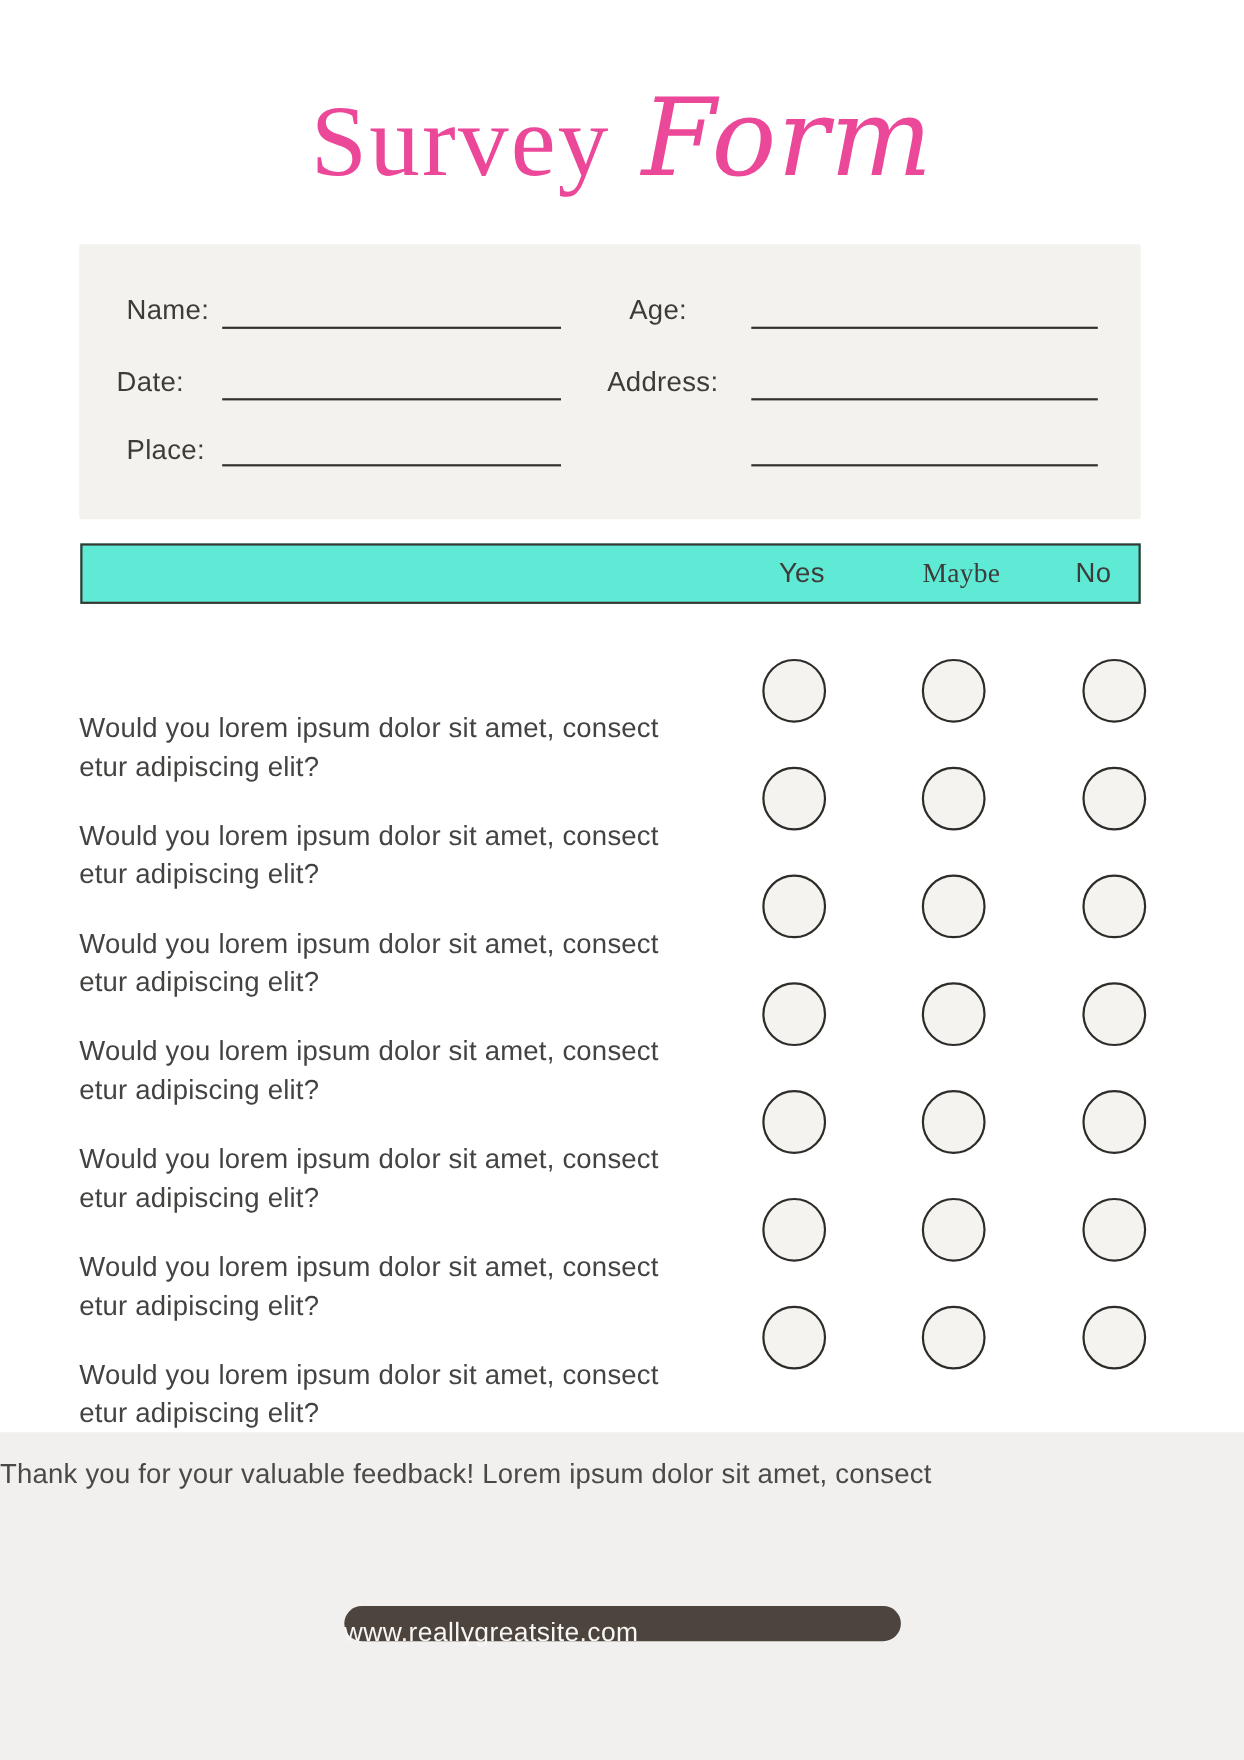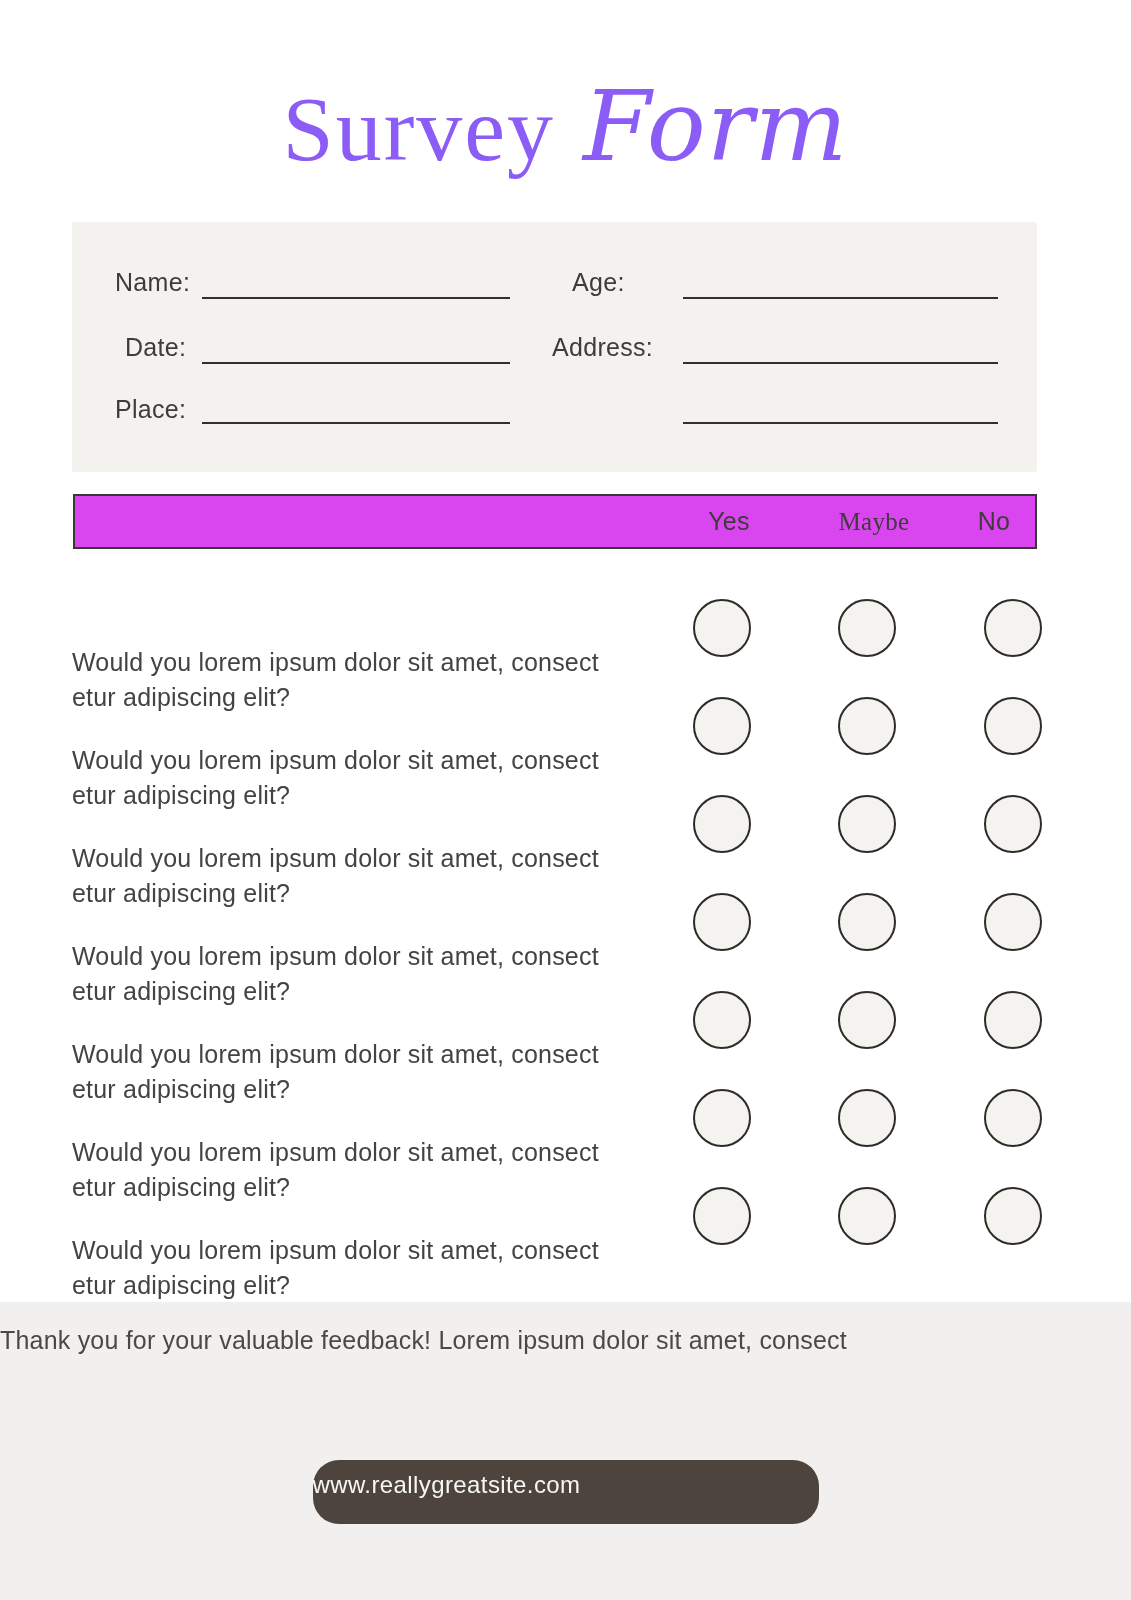--- a/index.html
+++ b/index.html
@@ -4,21 +4,21 @@
 <style>
   html,body{margin:0;padding:0;background:#ffffff;}
   .page{
     position:relative;width:1131px;height:1600px;background:#ffffff;
     font-family:"Liberation Sans",sans-serif;overflow:hidden;
   }
 
   
   .title{
     position:absolute;top:48px;left:0;width:100%;
-    text-align:center;color:#8b5cf6;white-space:nowrap;
+    text-align:center;color:#ec4899;white-space:nowrap;
   }
   .title .word-serif{
     font-family:"Liberation Serif",serif;
     font-size:92px;font-weight:400;letter-spacing:2px;
   }
   .title .word-script{
     font-family:"DejaVu Serif",serif;
     font-style:italic;font-size:98px;font-weight:400;
     margin-left:28px;letter-spacing:1px;
   }
@@ -29,36 +29,36 @@
     background:#f4f2ef;border-radius:2px;
   }
   .field-label{
     position:absolute;font-size:25px;color:#3e3c39;letter-spacing:.3px;
   }
   .field-line{
     position:absolute;height:2px;background:#32302d;
   }
   
   .lbl-name   {left:43px; top:46px;}
-  .lbl-date   {left:53px; top:111px;}
+  .lbl-date   {left:34px; top:111px;}
   .lbl-place  {left:43px; top:173px;}
   .line-l1{left:130px;top:75px; width:308px;}
   .line-l2{left:130px;top:140px;width:308px;}
   .line-l3{left:130px;top:200px;width:308px;}
   
   .lbl-age    {left:500px;top:46px;}
   .lbl-address{left:480px;top:111px;}
   .line-r1{left:611px;top:75px; width:315px;}
   .line-r2{left:611px;top:140px;width:315px;}
   .line-r3{left:611px;top:200px;width:315px;}
 
   
   .options-header{
     position:absolute;left:73px;top:494px;width:964px;height:55px;
-    background:#d946ef;border:2px solid #3a3835;box-sizing:border-box;
+    background:#5eead4;border:2px solid #3a3835;box-sizing:border-box;
   }
   .option-label{
     position:absolute;top:0;line-height:51px;font-size:25px;color:#3e3c3a;
     transform:translateX(-50%);letter-spacing:.3px;
   }
   .opt-yes  {left:654px;}
   .opt-maybe{left:799px;font-family:Liberation Serif, serif;}
   .opt-no   {left:919px;}
 
   
@@ -78,21 +78,21 @@
   
   .footer{
     position:absolute;left:0;top:1302px;width:100%;height:298px;
     background:#f2f0ee;text-align:left;
   }
   .thanks{
     margin-top:18px;font-size:25px;line-height:40px;color:#4b4946;letter-spacing:.2px;
   }
   .website-pill{
     position:absolute;left:50%;transform:translateX(-50%);top:158px;
-    width:506px;height:64px;border-radius:26px;background:#4d453d;
+    width:506px;height:32px;border-radius:26px;background:#4d453d;
     line-height:50px;font-size:24px;color:#f8f7f5;letter-spacing:.4px;cursor:pointer;
   }
 </style>
 </head>
 <body>
 
 <div class="page">
 
   <h1 class="title">
     <span class="word-serif">Survey</span><span class="word-script">Form</span>

